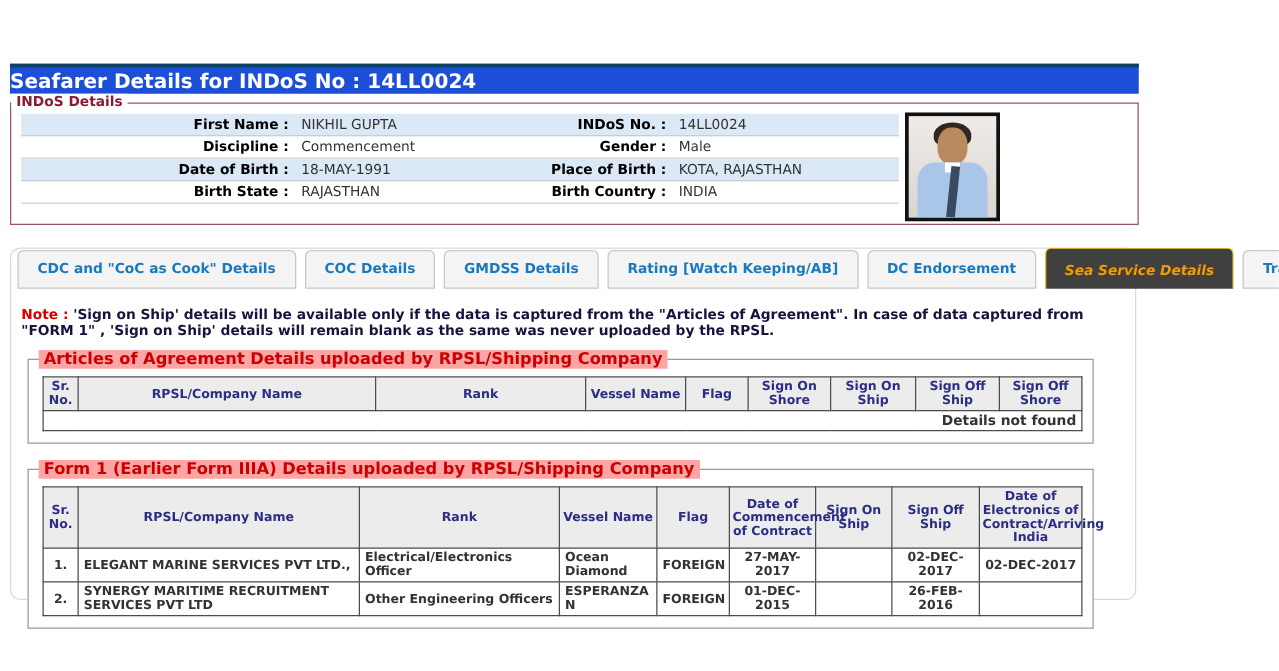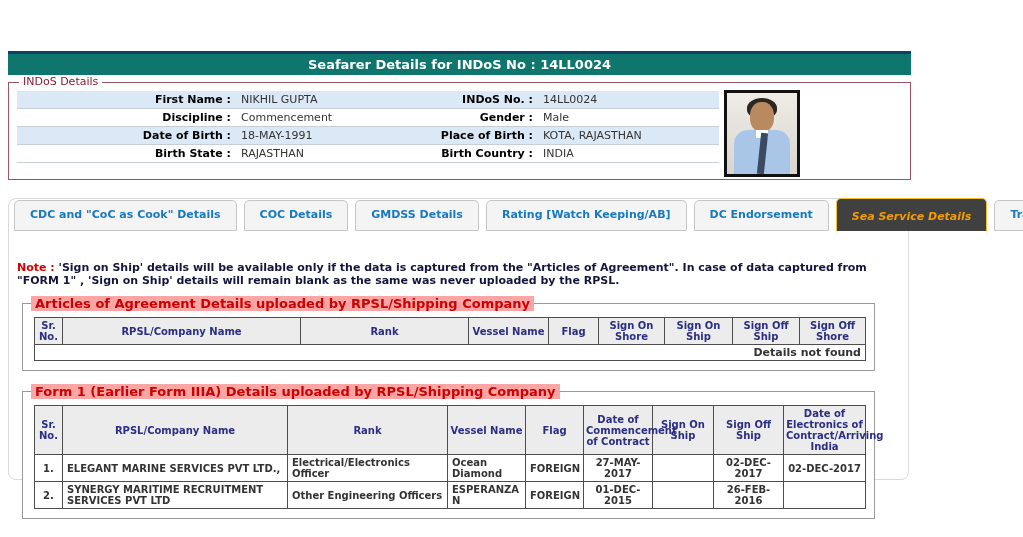--- a/index.html
+++ b/index.html
@@ -2,29 +2,29 @@
 <html><head>
 <meta charset="utf-8">
 <style>
   * { margin:0; padding:0; box-sizing:border-box; }
   html,body { width:1023px; height:537px; background:#fff; overflow:hidden;
               font-family:"DejaVu Sans","Liberation Sans",sans-serif; }
   .page { position:relative; width:1023px; height:537px; }
 
   
   .title-bar { position:absolute; left:8px; top:51px; width:903px; height:24px;
-               background:#0f766e; border-top:3px solid #0D4266;
-               color:#fff; font-weight:bold; font-size:13px;
-               display:flex; align-items:center; justify-content:center; }
+               background:#1d4ed8; border-top:3px solid #0D4266;
+               color:#fff; font-weight:bold; font-size:16px;
+               display:flex; align-items:center; }
 
   
   .indos-fs { position:absolute; left:8px; top:82px; width:903px; height:98px;
               border:1px solid #9A5562; background:#fff; }
-  .indos-fs .legend { position:absolute; top:-8px; left:10px; background:#fff;
-              padding:0 4px; color:#8C1C33; font-size:11px; font-weight:normal; }
+  .indos-fs .legend { position:absolute; top:-8px; left:0; background:#fff;
+              padding:0 4px; color:#8C1C33; font-size:11px; font-weight:bold; }
   .ind-rows { position:absolute; left:8px; top:8px; width:702px; }
   .ind-row { display:grid; grid-template-columns:214px 180px 122px 1fr;
              height:18px; line-height:17px; font-size:11px;
              border-bottom:1px solid #c9ced6; }
   .ind-row.alt { background:#dbe8f5; }
   .ind-row .lbl { text-align:right; font-weight:bold; color:#000; }
   .ind-row .val { padding-left:10px; color:#333; }
 
   
   .photo { position:absolute; left:715px; top:7px; width:76px; height:87px;
@@ -45,21 +45,21 @@
   .tab { background:#f4f4f4; border:1px solid #c6c6c6; border-radius:5px 5px 0 0;
          color:#1879BD; font-weight:bold; font-size:11px; padding:7px 15px 8px;
          white-space:nowrap; cursor:pointer; }
   .tab.active { background:#404040; border-color:#F5C12E; color:#F39C00;
                 padding-top:11px; margin-top:-2px; border-bottom:none;font-style:italic; }
 
   
   .panel { position:absolute; left:8px; top:198px; width:901px; height:282px;
            border:1px solid #d9d9d9; border-radius:8px; background:#fff;
            padding:46px 0 0 0; z-index:1; }
-  .note { margin:16px 10px 0 8px; font-size:11px; font-weight:bold; color:#14143C;
+  .note { margin:0 10px 0 8px; font-size:11px; font-weight:bold; color:#14143C;
           line-height:13px; }
   .note .note-label { color:#D80000; }
 
   
   .tbl-fs { position:relative; margin:20px 33px 0 13px; width:853px;
             border:1px solid #9a9a9a; padding:13px 0 9px 11px; background:#fff; }
   .tbl-fs .legend { position:absolute; top:-8px; left:8px; background:#fca5a5;
             padding:0 4px; color:#CC0000; font-size:13px; font-weight:bold; }
   .tbl-fs.first { margin-top:16px; }
 

